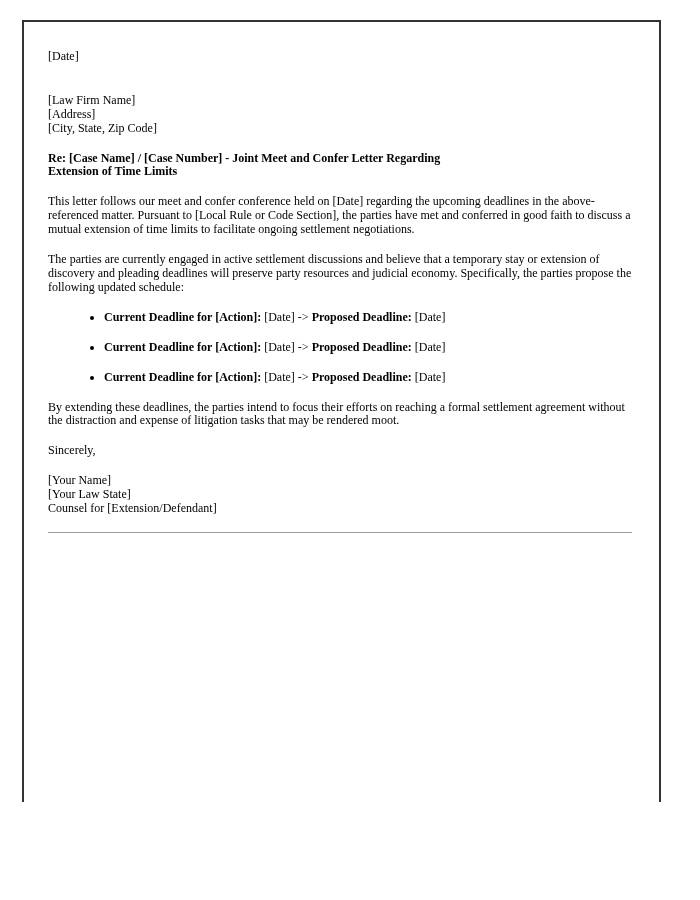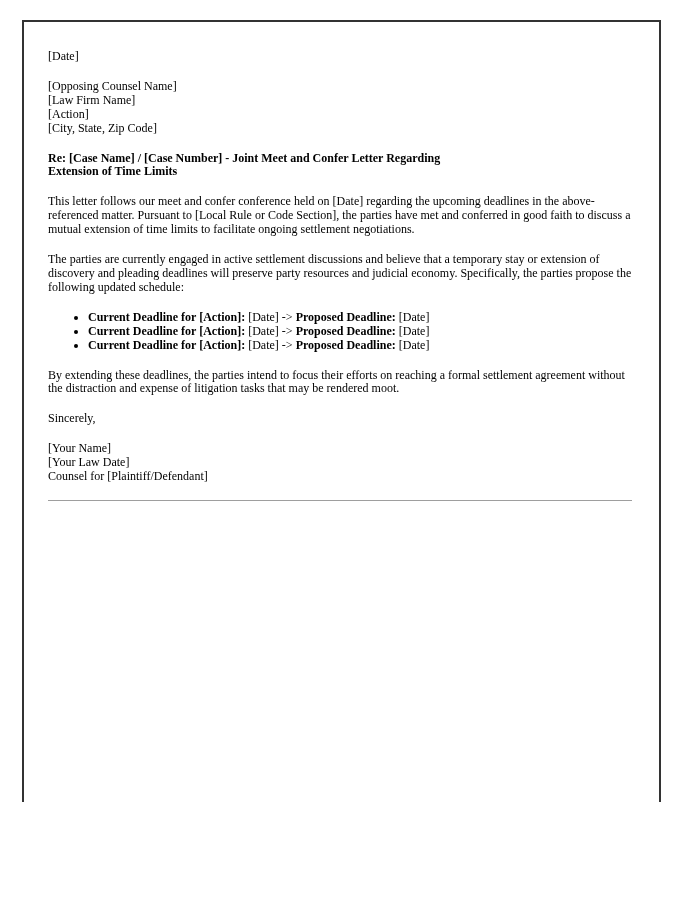--- a/index.html
+++ b/index.html
@@ -33,53 +33,53 @@
     margin: 16px 0;
   }
   .bold {
     font-weight: bold;
   }
   ul.deadlines {
     margin: 16px 0;
     padding-left: 40px;
   }
   ul.deadlines li {
-    margin: 0;
+    margin: 16px;
   }
   hr.divider {
     border: none;
     border-top: 1px solid #9e9e9e;
     margin: 15px 0;
   }
 </style>
 </head>
 <body>
 
 <div class="letter">
 
   <p>[Date]</p>
 
-  <p><span>[Opposing Counsel Name]</span><br><span>[Law Firm Name]</span><br><span>[Action]</span><br><span>[City, State, Zip Code]</span></p>
+  <p><br><span>[Law Firm Name]</span><br><span>[Address]</span><br><span>[City, State, Zip Code]</span></p>
 
   <p class="bold"><span>Re: [Case Name] / [Case Number] - Joint Meet and Confer Letter Regarding</span><br><span>Extension of Time Limits</span></p>
 
 
   <p>This letter follows our meet and confer conference held on [Date] regarding the upcoming deadlines in the above-referenced matter. Pursuant to [Local Rule or Code Section], the parties have met and conferred in good faith to discuss a mutual extension of time limits to facilitate ongoing settlement negotiations.</p>
 
   <p>The parties are currently engaged in active settlement discussions and believe that a temporary stay or extension of discovery and pleading deadlines will preserve party resources and judicial economy. Specifically, the parties propose the following updated schedule:</p>
 
   <ul class="deadlines">
     <li><strong>Current Deadline for [Action]:</strong><span> [Date] -&gt; </span><strong>Proposed Deadline:</strong><span> [Date]</span></li>
     <li><strong>Current Deadline for [Action]:</strong><span> [Date] -&gt; </span><strong>Proposed Deadline:</strong><span> [Date]</span></li>
     <li><strong>Current Deadline for [Action]:</strong><span> [Date] -&gt; </span><strong>Proposed Deadline:</strong><span> [Date]</span></li>
   </ul>
 
   <p>By extending these deadlines, the parties intend to focus their efforts on reaching a formal settlement agreement without the distraction and expense of litigation tasks that may be rendered moot.</p>
 
 
   <p>Sincerely,</p>
 
-  <p><span>[Your Name]</span><br><span>[Your Law Date]</span><br><span>Counsel for [Plaintiff/Defendant]</span></p>
+  <p><span>[Your Name]</span><br><span>[Your Law State]</span><br><span>Counsel for [Extension/Defendant]</span></p>
 
   <hr class="divider">
 
 
 </div>
 
 </body></html>

